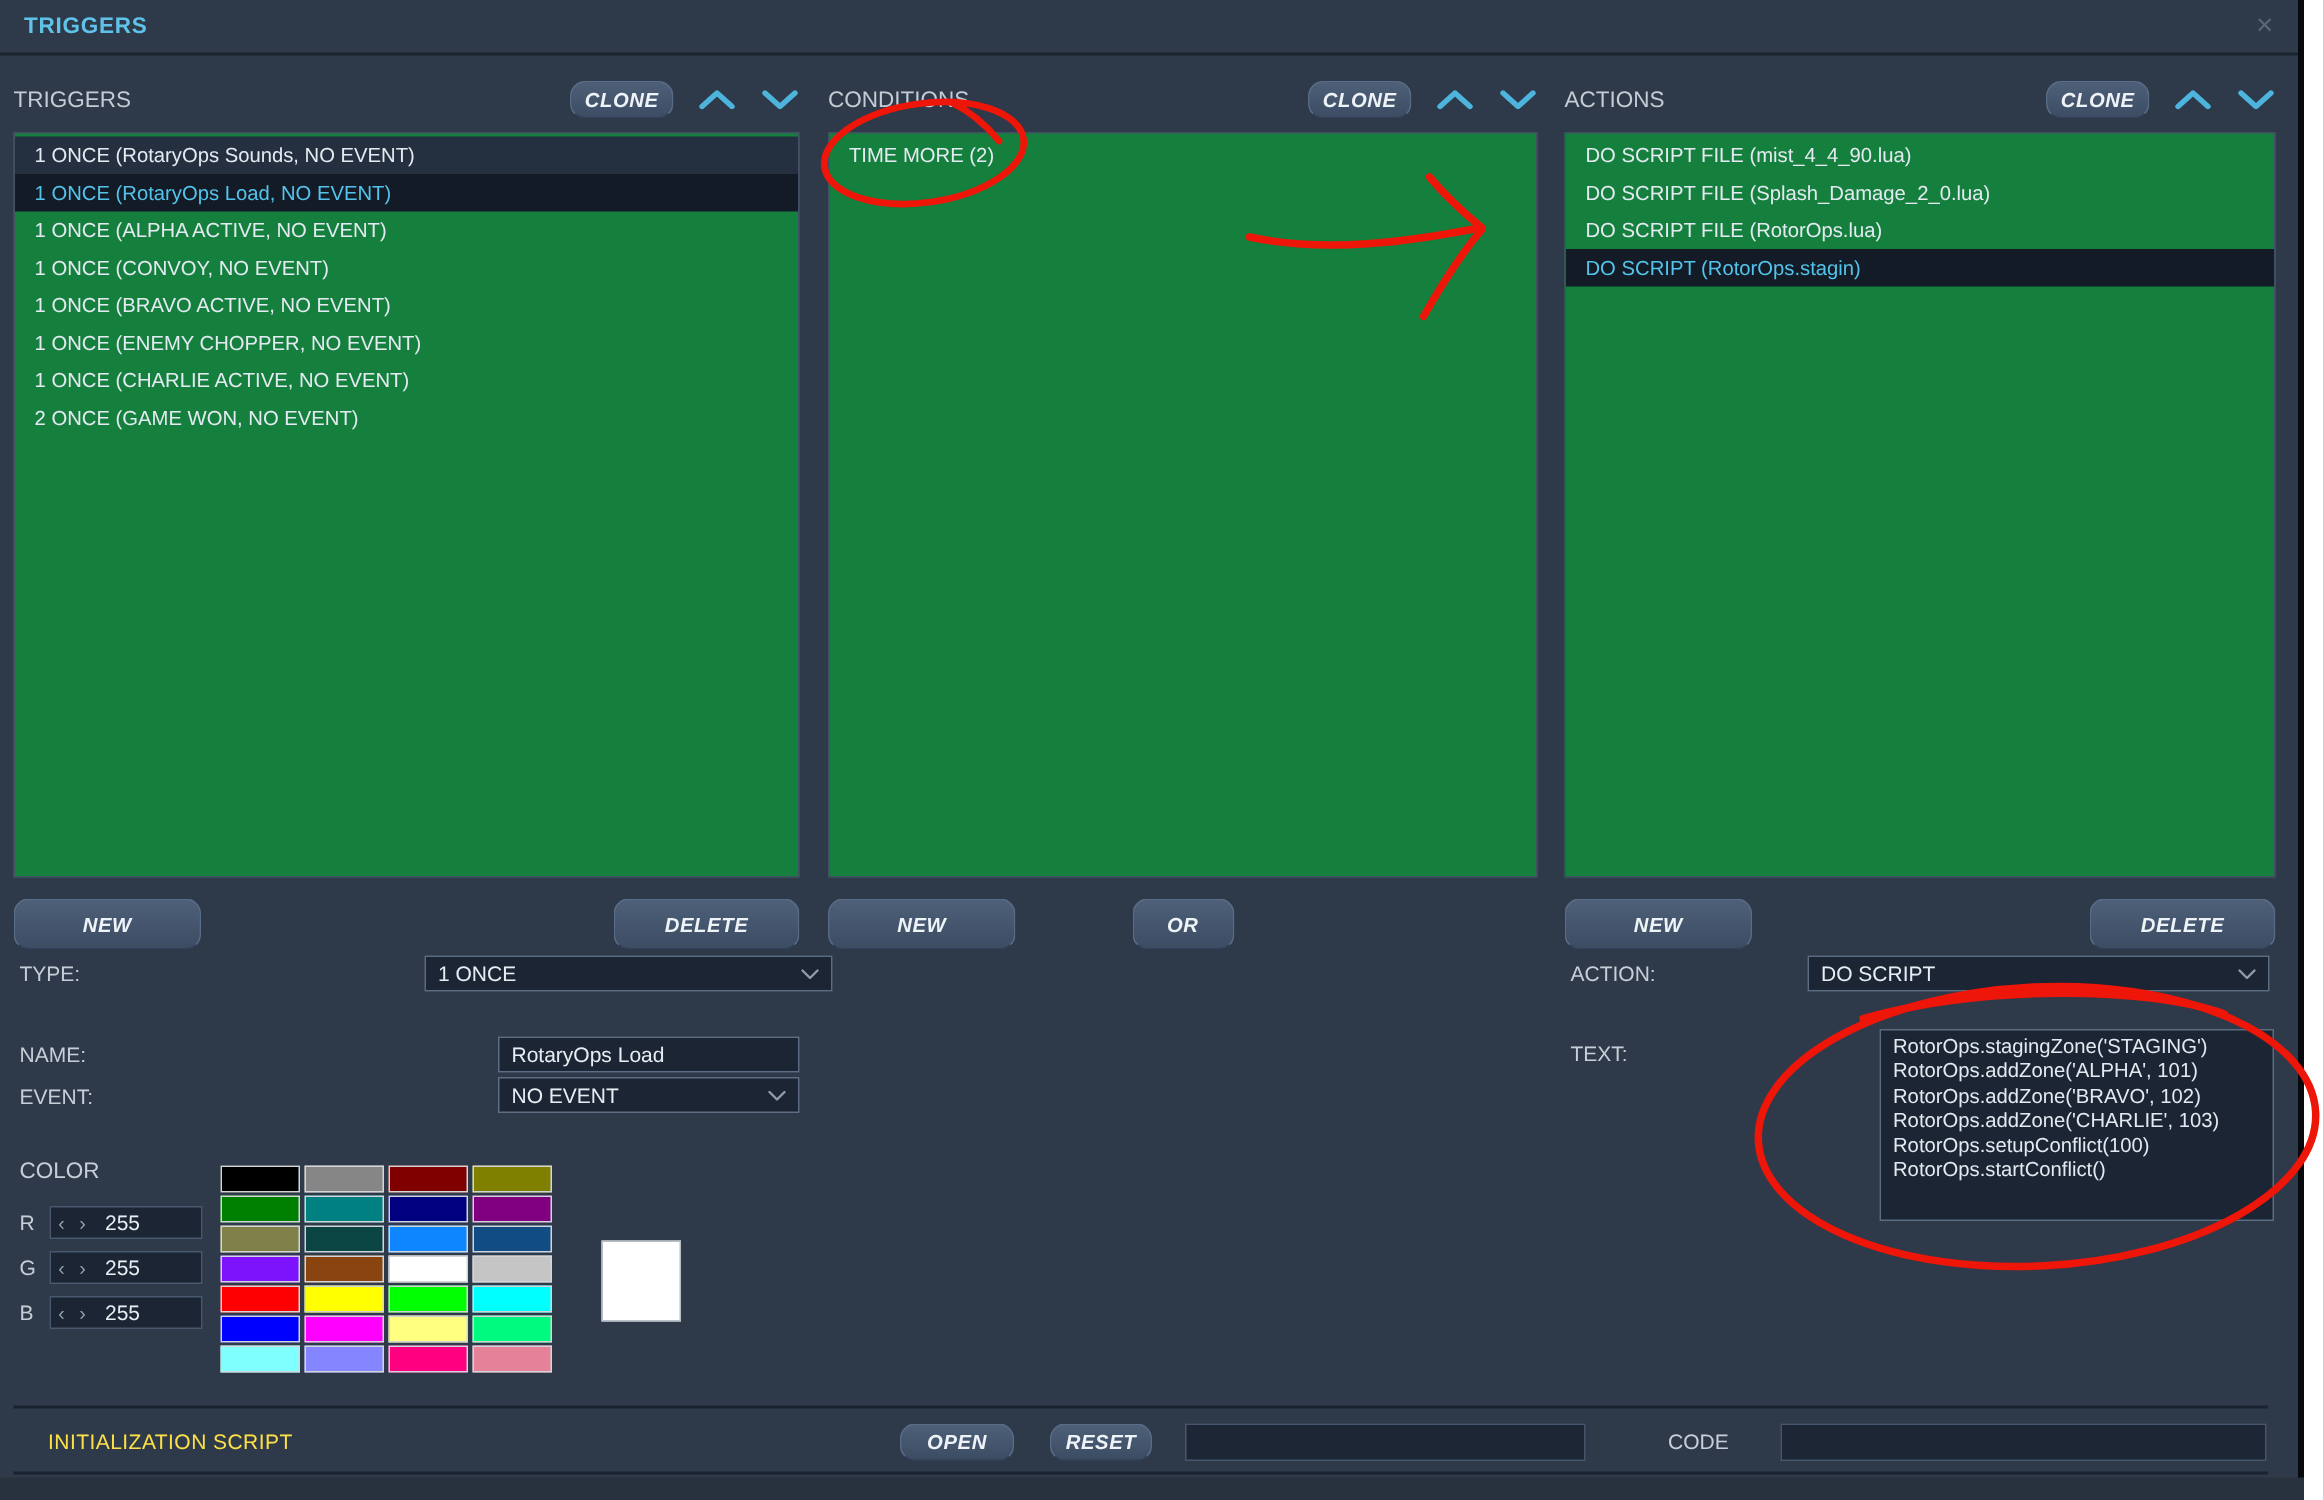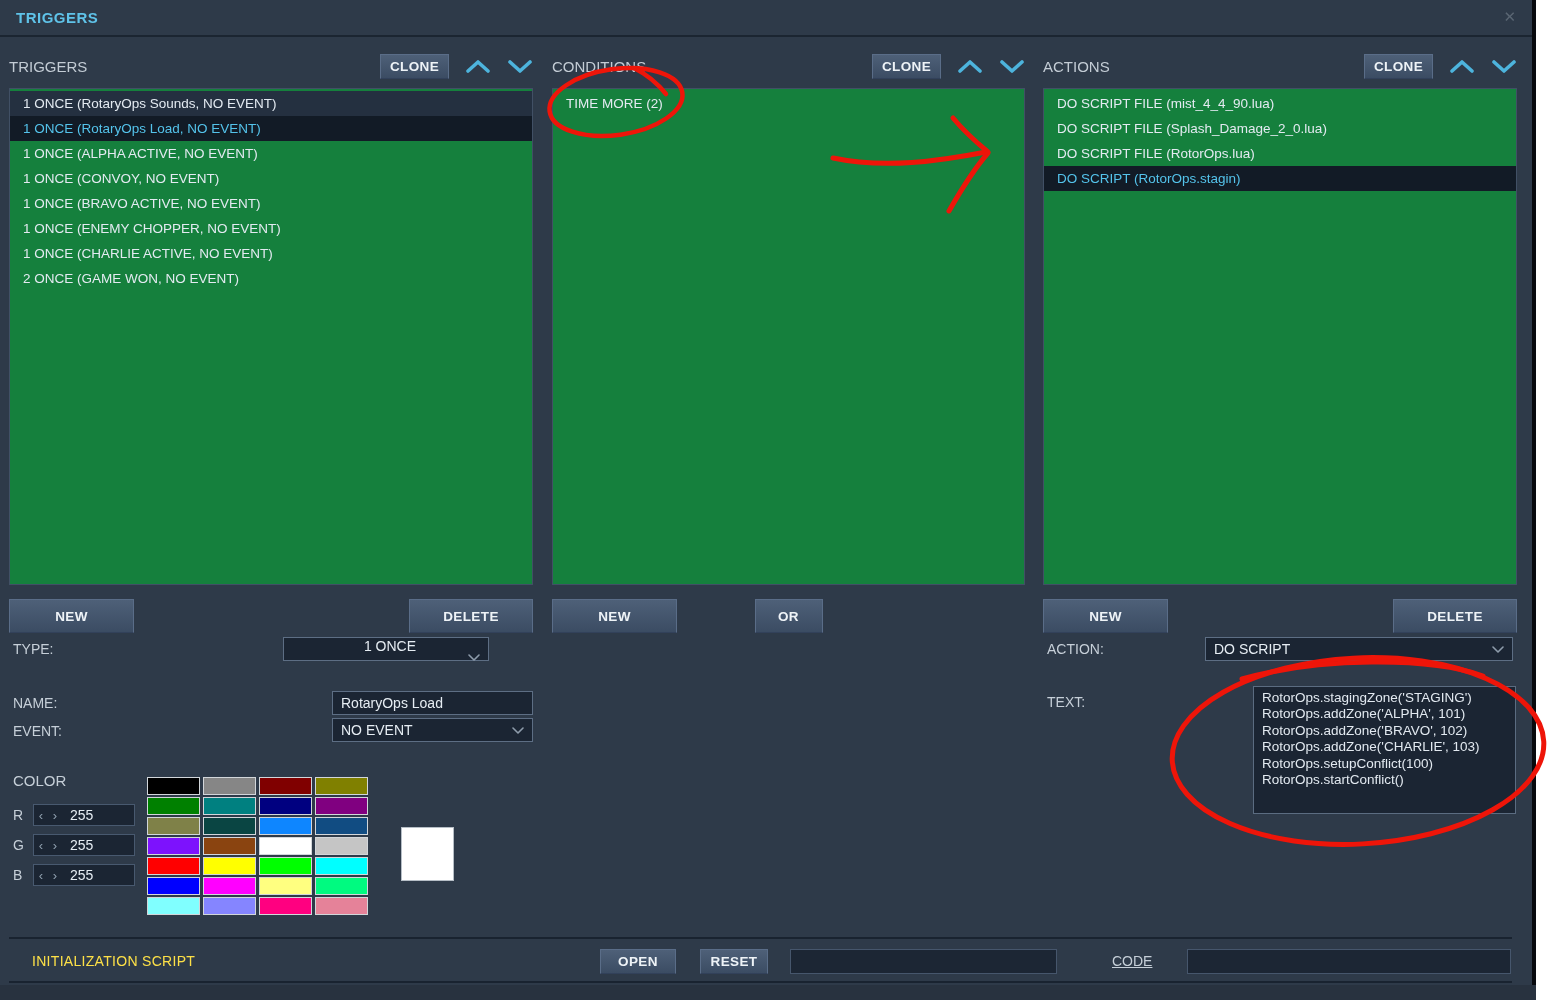--- a/index.html
+++ b/index.html
@@ -17,23 +17,23 @@
 
   
   .panel { position:absolute; top:53px; }
   #panel-triggers   { left:9px;    width:524px; }
   #panel-conditions { left:552px;  width:473px; }
   #panel-actions    { left:1043px; width:474px; }
 
   .panel-header { display:flex; align-items:center; height:26px; }
   .panel-label { font-size:15px; color:#c3ccd5; }
   .btn { background:linear-gradient(#4e6078,#3b4c63); border:1px solid #5a6d88;
-         border-bottom-color:#32415a; border-radius:0; color:#eef3f7;
+         border-bottom-color:#32415a; border-radius:10px; color:#eef3f7;
          font-weight:bold; font-size:13.5px; letter-spacing:.4px;
-         display:flex; align-items:center; justify-content:center; cursor:default; }
+         display:flex; align-items:center; justify-content:center; cursor:default;font-style:italic; }
   .clone-btn { margin-left:auto; width:69px; height:25px; }
   .chev { width:27px; height:26px; margin-left:15px; display:flex; align-items:center; justify-content:center; }
   .chev svg { width:24px; height:13px; }
 
   .listbox { position:absolute; top:35px; left:0; right:0; height:497px;
              background:#15803d; border:1px solid #415065; padding-top:2px; overflow:hidden; }
   .row { height:25px; line-height:25px; padding-left:13px; font-size:13.5px;
          color:#e3eaf1; white-space:nowrap; }
   .row.hover { background:#243040; }
   .row.selected { background:#121b26; color:#54c3eb; }
@@ -44,21 +44,21 @@
   .pb-del-r  { right:0; width:124px; }
   .pb-or     { left:50%; margin-left:-34px; width:68px; }
 
   
   .flabel { position:absolute; font-size:14px; color:#c6cfd8; }
   .dropdown, .textinput { position:absolute; background:#1b2533; border:1px solid #5d6e84;
         color:#e6edf3; font-size:14px; display:flex; align-items:center; padding-left:8px; }
   .dropdown .dd-chev { margin-left:auto; margin-right:8px; }
   .dd-chev svg { width:12px; height:7px; display:block; }
 
-  #dd-type   { left:283px;  top:637px; width:206px; height:24px;flex-direction:column; }
+  #dd-type   { left:283px;  top:637px; width:272px; height:24px; }
   #in-name   { left:332px;  top:691px; width:201px; height:24px; }
   #dd-event  { left:332px;  top:718px; width:201px; height:24px; }
   #dd-action { left:1205px; top:637px; width:308px; height:24px; }
 
   .script-box { position:absolute; left:1253px; top:686px; width:263px; height:128px;
                 background:#1b2533; border:1px solid #5b6c81; color:#e2e9f0;
                 font-size:13.5px; line-height:16.4px; padding:3px 0 0 8px;
                 white-space:pre; overflow:hidden; }
 
   
@@ -76,21 +76,21 @@
              border:1px solid #b6bec6; }
 
   
   .footer { position:absolute; left:9px; top:937px; width:1503px; height:46px;
             border-top:2px solid #192330; border-bottom:2px solid #192330; }
   .f-label { position:absolute; left:23px; top:14px; font-size:14px; color:#fde047; letter-spacing:.3px; }
   .f-open  { position:absolute; left:591px; top:10px; width:76px; height:25px; }
   .f-reset { position:absolute; left:691px; top:10px; width:68px; height:25px; }
   .f-in1   { position:absolute; left:781px; top:10px; width:267px; height:25px;
              background:#1c2634; border:1px solid #46566c; }
-  .f-code  { position:absolute; left:1103px; top:14px; font-size:14px; color:#c6cfd8;text-decoration:underline; }
+  .f-code  { position:absolute; left:1103px; top:14px; font-size:14px; color:#c6cfd8; }
   .f-in2   { position:absolute; left:1178px; top:10px; width:324px; height:25px;
              background:#1c2634; border:1px solid #46566c; }
   .bottom-strip { position:absolute; left:0; top:985px; width:1536px; height:15px; background:#28323f; }
 
   
   .annotations { position:absolute; left:0; top:0; width:1549px; height:1000px;
                  pointer-events:none; z-index:50; }
 </style>
 </head>
 <body>

